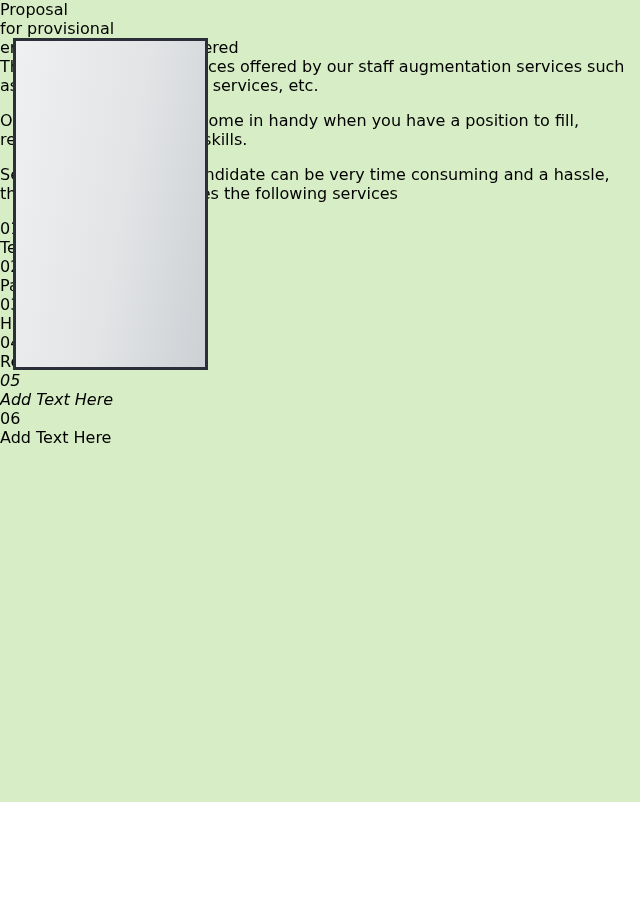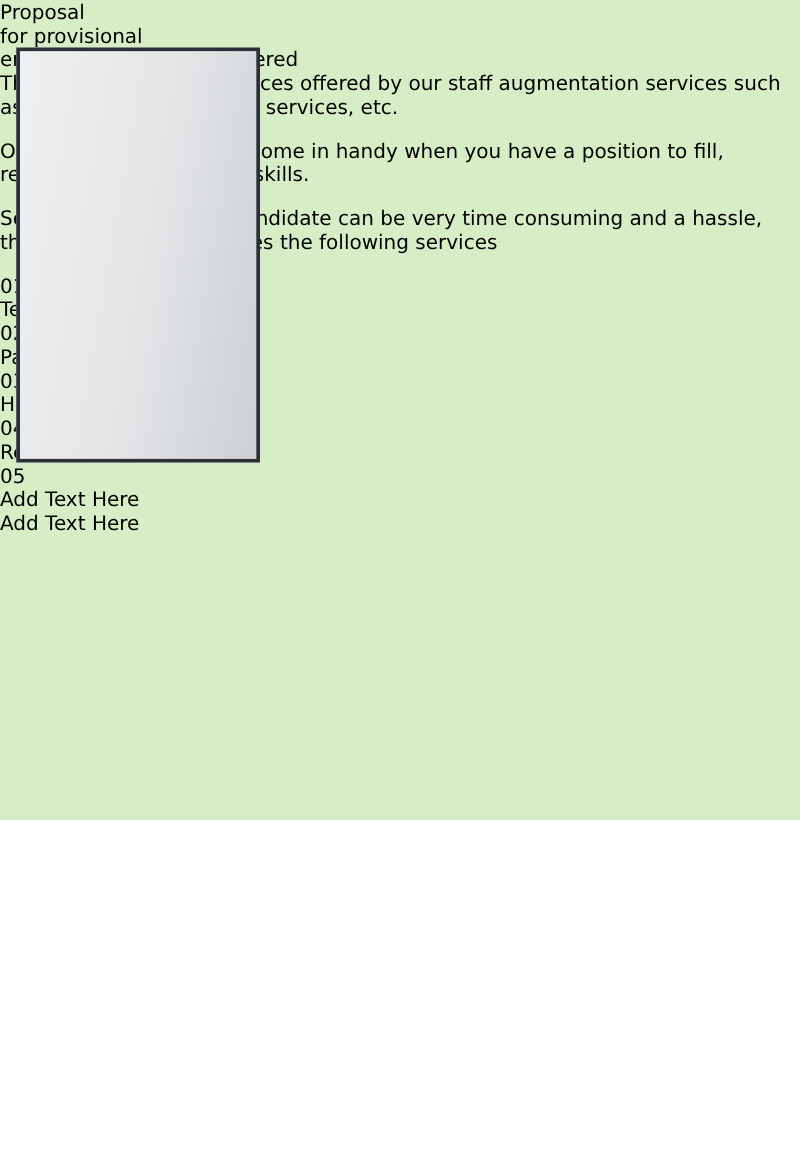--- a/index.html
+++ b/index.html
@@ -1,17 +1,17 @@
 <!DOCTYPE html>
 <html><head>
 <meta charset="utf-8">
 <style>
   html,body{margin:0;padding:0;}
   body{width:640px;height:924px;overflow:hidden;font-family:"DejaVu Sans","Liberation Sans",sans-serif;}
-  .slide{position:relative;width:640px;height:656px;background:#d7edc5;}
+  .slide{position:relative;width:640px;height:802px;background:#d7edc5;}
 
   
   .photo{position:absolute;left:13px;top:38px;width:189px;height:326px;border:3px solid #2b2f38;background:#e4e5e7;overflow:hidden;}
   .photo *{position:absolute;}
   .ph-wall{inset:0;background:linear-gradient(100deg,#eef0f1 0%,#e2e4e6 55%,#cdd0d4 100%);}
   .ph-door{left:13%;top:0;width:34%;height:72%;background:linear-gradient(90deg,#d9884a 0%,#8a4420 14%,#6e3317 42%,#93502a 68%,#c96a2e 84%,#e3b astonishing;} 
   .ph-door{background:linear-gradient(90deg,#d9884a 0%,#8a4420 14%,#6e3317 42%,#93502a 68%,#c96a2e 84%,#e8c39c 100%);}
   .ph-strip{left:55%;top:0;width:7%;height:55%;background:linear-gradient(90deg,#c97a3c,#8a4a22);}
   .ph-chair{left:-8%;top:30%;width:46%;height:28%;background:#2c66c4;border-radius:45% 55% 50% 50%;transform:rotate(-18deg);box-shadow:inset -8px -6px 0 #1d4f9e;}
   .ph-person-back{left:1%;top:19%;width:23%;height:28%;background:#23242a;border-radius:50% 50% 35% 35%;}
@@ -123,28 +123,33 @@
 
   <div class="service" style="left:362px;top:493px;">
     <div class="num-wrap">
       <div class="num-outline"></div>
       <div class="num-handle"></div>
       <div class="num-box">04</div>
     </div>
     <div class="svc-label">Recruitment</div>
   </div>
 
-  <div class="service" style="left:362px;top:640px;">
+  <div class="service" style="left:362px;top:640px;font-style:italic;">
     <div class="num-wrap">
       <div class="num-outline"></div>
       <div class="num-handle"></div>
       <div class="num-box">05</div>
     </div>
     <div class="svc-label">Add Text Here</div>
   </div>
 
   <div class="service" style="left:362px;top:787px;">
+    <div class="num-wrap">
+      <div class="num-outline"></div>
+      <div class="num-handle"></div>
+      <div class="num-box">06</div>
+    </div>
     <div class="svc-label">Add Text Here</div>
   </div>
 
   <div class="footer-pill"></div>
 
 </div>
 
 </body></html>

